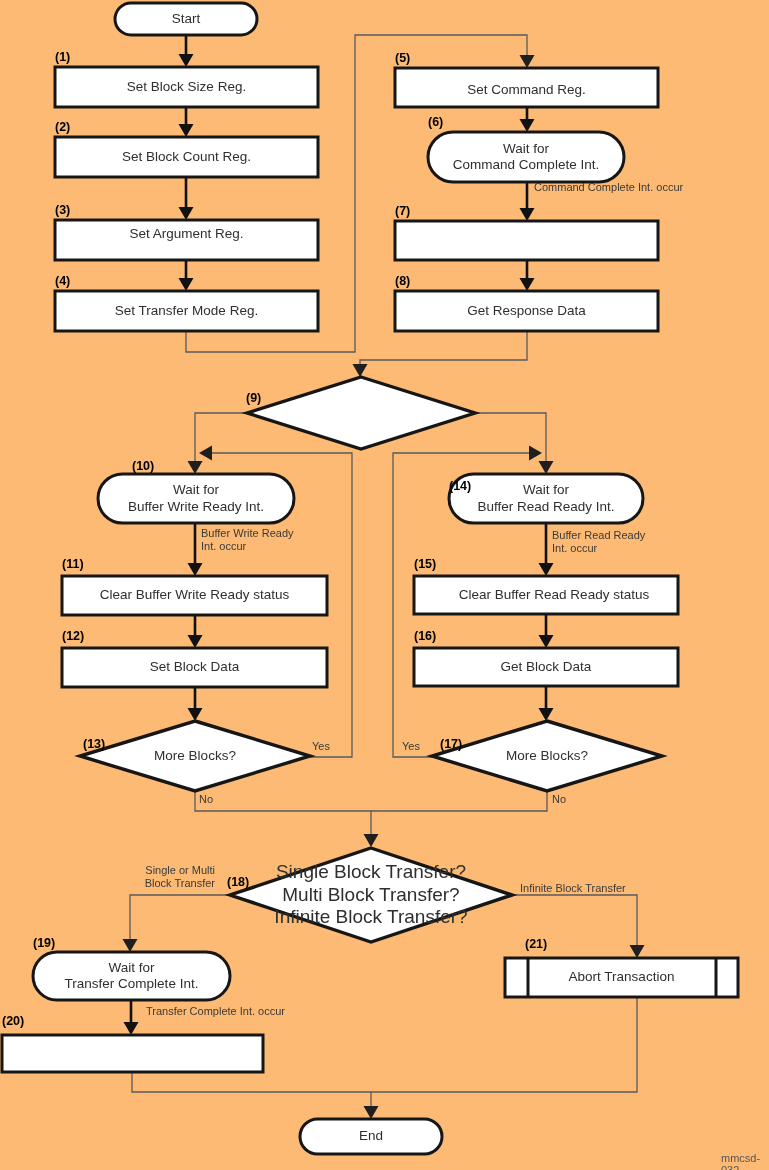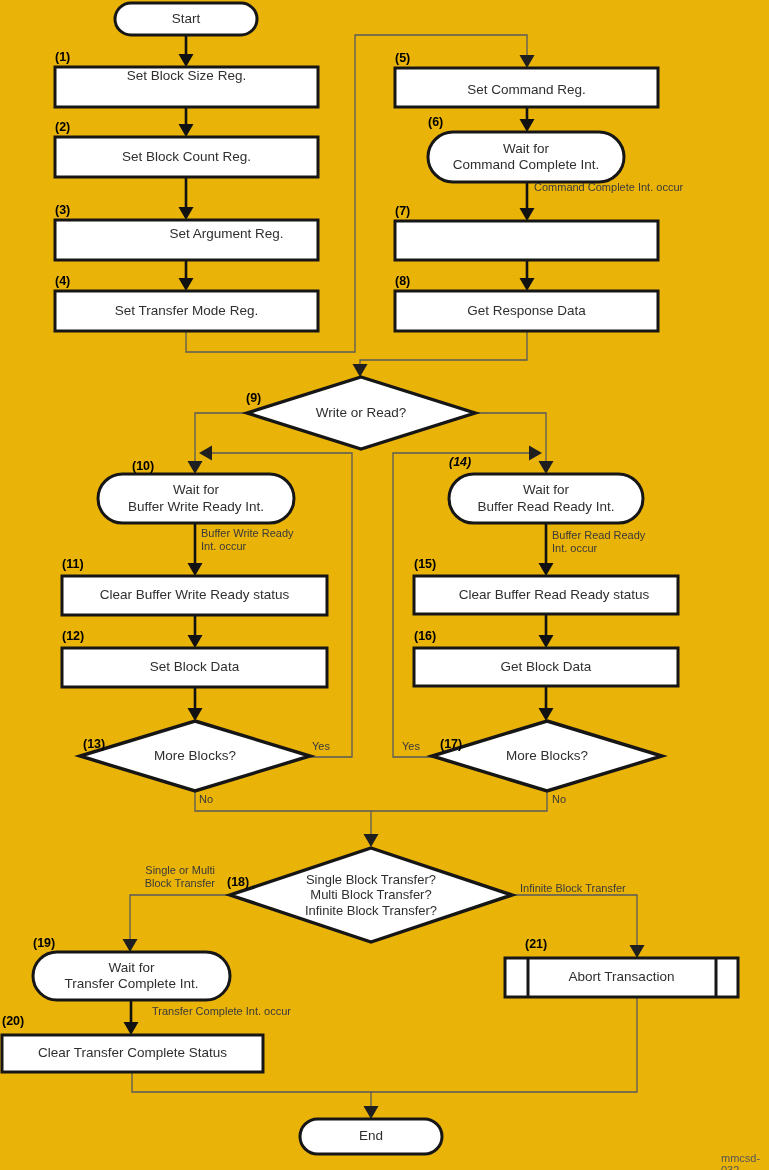--- a/index.html
+++ b/index.html
@@ -1,16 +1,16 @@
 <!DOCTYPE html>
 <html><head>
 <meta charset="utf-8">
 <style>
   html,body{margin:0;padding:0;background:#ffffff;}
-  #fig{position:relative;width:769px;height:1170px;background:#eab308;
+  #fig{position:relative;width:769px;height:1170px;background:#fdba74;
        font-family:"Liberation Sans","DejaVu Sans",sans-serif;overflow:hidden;}
   #wires{position:absolute;left:0;top:0;}
   .lbl{position:absolute;display:flex;align-items:center;justify-content:center;
        text-align:center;font-size:13.5px;color:#2f2f2f;line-height:1.2;
        white-space:pre-line;pointer-events:none;}
   .num{position:absolute;font-size:12.5px;font-weight:bold;color:#000;line-height:1;}
   .elabel{position:absolute;font-size:11px;color:#3a3a3a;line-height:1.2;white-space:pre-line;}
   .right{text-align:right;}
   .fig-id{position:absolute;font-size:11px;color:#555;}
 </style>
@@ -105,79 +105,77 @@
     <rect x="33" y="952" width="197" height="48" rx="24"></rect>
     <rect x="2" y="1035" width="261" height="37"></rect>
     <rect x="505" y="958" width="233" height="39"></rect>
     <line x1="528" y1="958" x2="528" y2="997"></line>
     <line x1="716" y1="958" x2="716" y2="997"></line>
     <rect x="300" y="1119" width="142" height="35" rx="17.5"></rect>
   </g>
 </svg>
 
 <div class="lbl" style="left:115px;top:3px;width:142px;height:32px;">Start</div>
-<div class="lbl" style="left:55px;top:56px;width:263px;height:40px;">Set Block Size Reg.</div>
+<div class="lbl" style="left:55px;top:67px;width:263px;height:40px;">Set Block Size Reg.</div>
 <div class="lbl" style="left:55px;top:137px;width:263px;height:40px;">Set Block Count Reg.</div>
-<div class="lbl" style="left:55px;top:220px;width:263px;height:28px;margin-left:40px;">Set Argument Reg.</div>
+<div class="lbl" style="left:55px;top:220px;width:263px;height:28px;">Set Argument Reg.</div>
 <div class="lbl" style="left:55px;top:291px;width:263px;height:40px;">Set Transfer Mode Reg.</div>
 <div class="lbl" style="left:395px;top:71px;width:263px;height:39px;">Set Command Reg.</div>
 <div class="lbl" style="left:428px;top:132px;width:196px;height:50px;">Wait for
 Command Complete Int.</div>
 <div class="lbl" style="left:395px;top:291px;width:263px;height:40px;">Get Response Data</div>
-<div class="lbl" style="left:247px;top:377px;width:228px;height:72px;">Write or Read?</div>
 <div class="lbl" style="left:98px;top:474px;width:196px;height:49px;">Wait for
 Buffer Write Ready Int.</div>
 <div class="lbl" style="left:62px;top:576px;width:265px;height:39px;">Clear Buffer Write Ready status</div>
 <div class="lbl" style="left:62px;top:648px;width:265px;height:39px;">Set Block Data</div>
 <div class="lbl" style="left:80px;top:721px;width:230px;height:70px;">More Blocks?</div>
 <div class="lbl" style="left:449px;top:474px;width:194px;height:49px;">Wait for
 Buffer Read Ready Int.</div>
 <div class="lbl" style="left:414px;top:576px;width:264px;height:38px;padding-left:8px;">Clear Buffer Read Ready status</div>
 <div class="lbl" style="left:414px;top:648px;width:264px;height:38px;">Get Block Data</div>
 <div class="lbl" style="left:432px;top:721px;width:230px;height:70px;">More Blocks?</div>
-<div class="lbl" style="left:230px;top:848px;width:282px;height:94px;font-size:13px;">Single Block Transfer?
+<div class="lbl" style="left:230px;top:848px;width:282px;height:94px;font-size:19px;">Single Block Transfer?
 Multi Block Transfer?
 Infinite Block Transfer?</div>
 <div class="lbl" style="left:33px;top:952px;width:197px;height:48px;">Wait for
 Transfer Complete Int.</div>
-<div class="lbl" style="left:2px;top:1035px;width:261px;height:37px;">Clear Transfer Complete Status</div>
 <div class="lbl" style="left:505px;top:958px;width:233px;height:39px;">Abort Transaction</div>
 <div class="lbl" style="left:300px;top:1119px;width:142px;height:35px;">End</div>
 
 <div class="num" style="left:55px;top:51px;">(1)</div>
 <div class="num" style="left:55px;top:121px;">(2)</div>
 <div class="num" style="left:55px;top:204px;">(3)</div>
 <div class="num" style="left:55px;top:275px;">(4)</div>
 <div class="num" style="left:395px;top:52px;">(5)</div>
 <div class="num" style="left:428px;top:116px;">(6)</div>
 <div class="num" style="left:395px;top:205px;">(7)</div>
 <div class="num" style="left:395px;top:275px;">(8)</div>
 <div class="num" style="left:246px;top:392px;">(9)</div>
 <div class="num" style="left:97px;top:460px;padding-left:35px;">(10)</div>
 <div class="num" style="left:62px;top:558px;">(11)</div>
 <div class="num" style="left:62px;top:630px;">(12)</div>
 <div class="num" style="left:83px;top:738px;">(13)</div>
-<div class="num" style="left:449px;top:456px;font-style:italic;">(14)</div>
+<div class="num" style="left:449px;top:480px;">(14)</div>
 <div class="num" style="left:414px;top:558px;">(15)</div>
 <div class="num" style="left:414px;top:630px;">(16)</div>
 <div class="num" style="left:440px;top:738px;">(17)</div>
 <div class="num" style="left:227px;top:876px;">(18)</div>
 <div class="num" style="left:33px;top:937px;">(19)</div>
 <div class="num" style="left:2px;top:1015px;">(20)</div>
 <div class="num" style="left:507px;top:938px;padding-left:18px;">(21)</div>
 
 <div class="elabel" style="left:534px;top:181px;">Command Complete Int. occur</div>
 <div class="elabel" style="left:201px;top:527px;">Buffer Write Ready
 Int. occur</div>
 <div class="elabel" style="left:552px;top:529px;">Buffer Read Ready
 Int. occur</div>
 <div class="elabel" style="left:312px;top:740px;">Yes</div>
 <div class="elabel" style="left:199px;top:793px;">No</div>
 <div class="elabel" style="left:402px;top:740px;">Yes</div>
 <div class="elabel" style="left:552px;top:793px;">No</div>
 <div class="elabel right" style="left:110px;top:864px;width:105px;">Single or Multi
 Block Transfer</div>
 <div class="elabel" style="left:520px;top:882px;">Infinite Block Transfer</div>
-<div class="elabel" style="left:152px;top:1005px;text-align:right;">Transfer Complete Int. occur</div>
+<div class="elabel" style="left:146px;top:1005px;text-align:right;">Transfer Complete Int. occur</div>
 
 <div class="fig-id" style="left:721px;top:1152px;">mmcsd-032</div>
 
 </div>
 
 </body></html>

